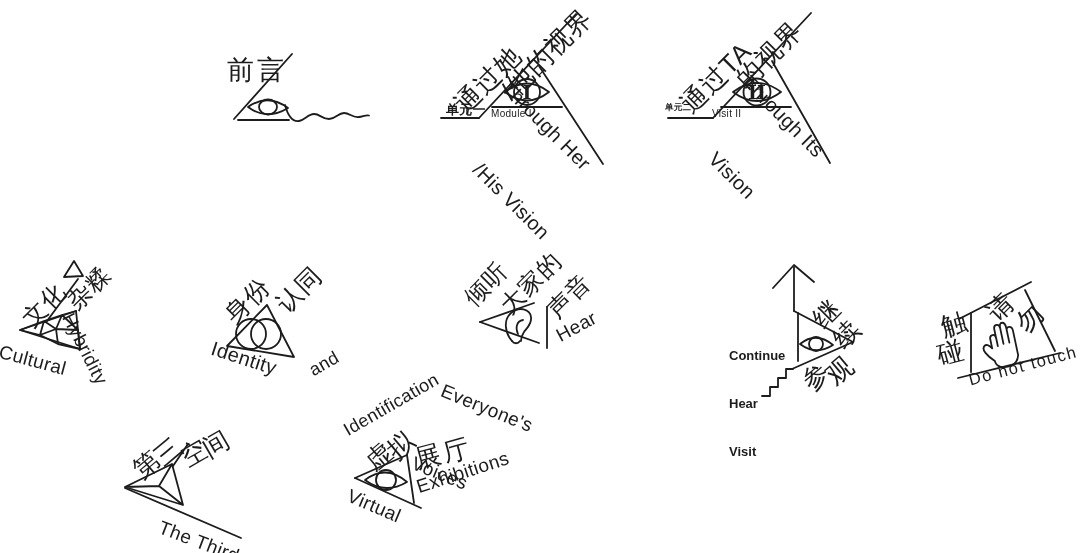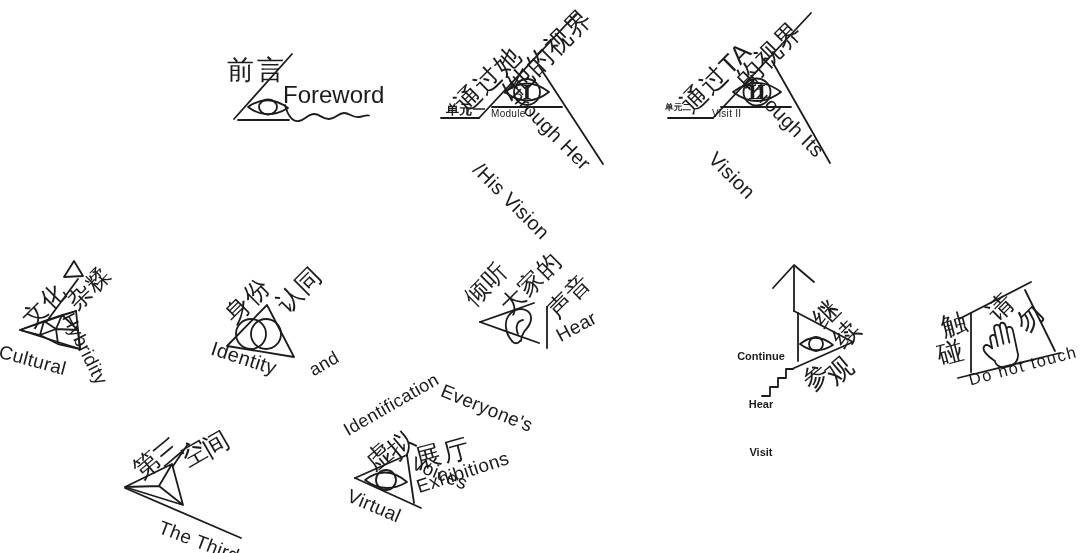--- a/index.html
+++ b/index.html
@@ -103,21 +103,20 @@
       <path d="M355,478 L407,455"></path>
       <path d="M407,455 L414,503"></path>
       <path d="M355,478 L421,508"></path>
       <path d="M365,480 Q386,464 407,482 Q385,495 365,480 Z"></path>
       <circle cx="386" cy="480" r="10"></circle>
     </g>
   </svg>
 
   <div class="sign">
     <span class="t zh" style="left:227px;top:57px;font-size:27px;letter-spacing:3px;">前言</span>
-    <span class="t" style="left:283px;top:83px;font-size:24px;">Foreword</span>
   </div>
 
   <div class="sign">
     <span class="t zh" style="left:450px;top:99px;transform:rotate(-45deg);">通过她</span>
     <span class="t zh" style="left:496px;top:86px;transform:rotate(-45deg);">/他的视界</span>
     <div class="t en blk" style="left:551px;top:38px;transform:rotate(45deg);font-size:20px;line-height:26px;">
       <div>Through Her</div>
       <div style="margin-left:38px;">/His Vision</div>
     </div>
     <span class="t tiny" style="left:446px;top:103px;font-size:13px;font-weight:bold;">单元一</span>
@@ -157,21 +156,21 @@
     <span class="t zh" style="left:496px;top:301px;font-size:24px;transform:rotate(-45deg);">大家的</span>
     <span class="t zh" style="left:543px;top:305px;font-size:24px;transform:rotate(-45deg);">声音</span>
     <div class="t en blk" style="left:466px;top:330px;transform:rotate(22deg);line-height:26px;">
       <div>Everyone's</div>
       <div>Voices</div>
     </div>
     <span class="t en" style="left:553px;top:328px;transform:rotate(-28deg);">Hear</span>
   </div>
 
   <div class="sign">
-    <div class="t blk" style="left:729px;top:316px;width:64px;text-align:center;font-size:11px;font-weight:bold;line-height:16px;">
+    <div class="t blk" style="left:729px;top:316px;width:64px;text-align:left;font-size:13px;font-weight:bold;line-height:16px;">
       <div>Continue</div>
       <div>Hear</div>
       <div>Visit</div>
     </div>
     <span class="t zh" style="left:808px;top:314px;transform:rotate(-45deg);">继</span>
     <span class="t zh" style="left:828px;top:334px;transform:rotate(-45deg);">续</span>
     <span class="t zh" style="left:797px;top:375px;transform:rotate(-40deg);">参</span>
     <span class="t zh" style="left:821px;top:369px;transform:rotate(-40deg);">观</span>
   </div>
 

